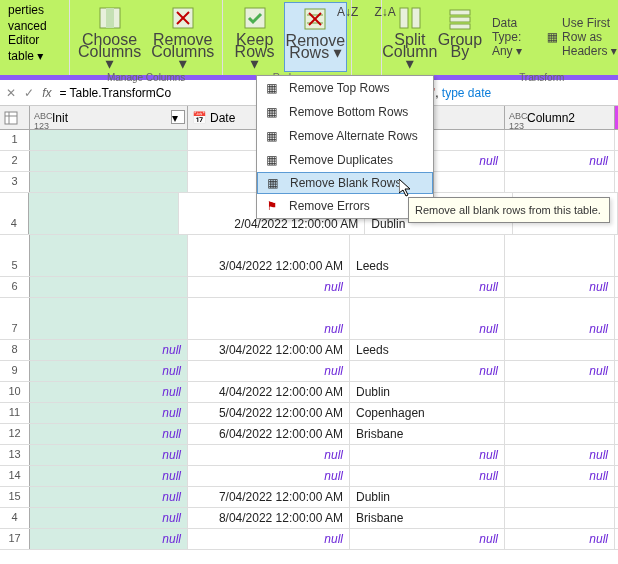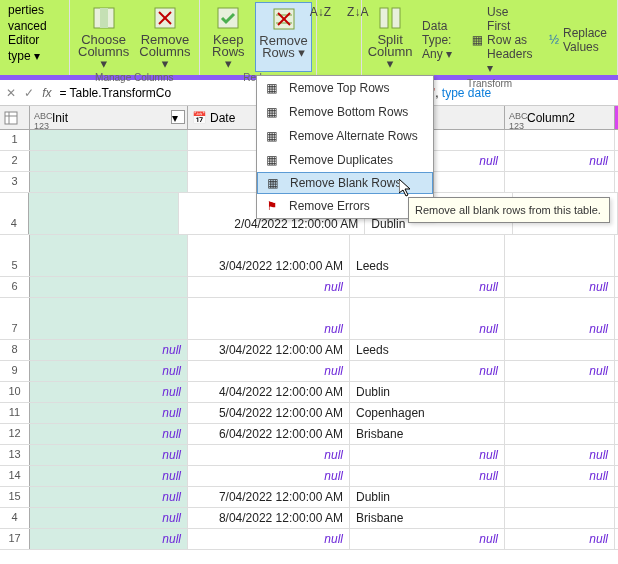--- a/index.html
+++ b/index.html
@@ -3,21 +3,21 @@
 <meta charset="utf-8">
 <style>
   * { box-sizing: border-box; margin: 0; padding: 0; font-family: "Segoe UI", sans-serif; font-size: 12px; }
   body { width: 618px; height: 564px; background: #fff; overflow: hidden; position: relative; }
   .ribbon { display: flex; height: 80px; border-bottom: 5px solid #8b5cf6; background: #bef264; }
   .ribbon-group { display: flex; flex-direction: column; align-items: center; border-right: 1px solid #e0e0e0; padding: 2px 4px; }
   .ribbon-row { display: flex; gap: 2px; }
   .ribbon-btn { display: flex; flex-direction: column; align-items: center; justify-content: flex-start; padding: 2px 4px; cursor: pointer; min-width: 48px; }
   .ribbon-btn.selected { background: #cde6f7; border: 1px solid #5b9bd5; }
   .ribbon-btn .icon { width: 28px; height: 28px; display: flex; align-items: center; justify-content: center; }
-  .ribbon-btn .label { font-size: 13px; text-align: center; line-height: 12px; margin-top: 2px; color: #444; }
+  .ribbon-btn .label { font-size: 16px; text-align: center; line-height: 12px; margin-top: 2px; color: #444; }
   .group-label { font-size: 10px; color: #666; margin-top: auto; }
   .small-btn-col { display: flex; flex-direction: row; gap: 8px; padding: 2px; font-size: 11px; color: #444; }
   .small-btn { display: flex; align-items: center; gap: 4px; padding: 1px 4px; cursor: pointer; }
   .formula-bar { display: flex; align-items: center; height: 26px; border-bottom: 1px solid #ccc; padding: 0 6px; gap: 8px; }
   .formula-bar .fx { font-style: italic; color: #666; }
   .formula-bar .formula { font-family: Consolas, monospace; font-size: 12px; white-space: nowrap; }
   .formula .k-null { color: #0b7dda; }
   .formula .k-str { color: #a31515; }
   .grid { position: relative; }
   .header-row { display: flex; height: 24px; background: #d946ef; border-bottom: 1px solid #aaa; }
@@ -41,21 +41,21 @@
   .cursor { position: absolute; left: 399px; top: 179px; z-index: 30; }
   svg { display: block; }
 </style>
 </head>
 <body>
 
 <div class="ribbon">
   <div class="ribbon-group" style="min-width:70px;align-items:flex-start">
     <div class="small-btn">perties</div>
     <div class="small-btn">vanced Editor</div>
-    <div class="small-btn">type ▾</div>
+    <div class="small-btn">table ▾</div>
   </div>
   <div class="ribbon-group">
     <div class="ribbon-row">
       <div class="ribbon-btn">
         <span class="icon">
             <svg width="28" height="28">
               <rect x="4" y="4" width="20" height="20" fill="#e8f0dc" stroke="#7aa03c"></rect>
               <rect x="10" y="4" width="8" height="20" fill="#c5e0b4"></rect>
             </svg>
           </span>
@@ -113,20 +113,30 @@
   <div class="ribbon-group">
     <div class="ribbon-row">
       <div class="ribbon-btn">
         <span class="icon">
             <svg width="28" height="28">
               <rect x="4" y="4" width="8" height="20" fill="#e8f0dc" stroke="#7aa03c"></rect>
               <rect x="16" y="4" width="8" height="20" fill="#e8f0dc" stroke="#7aa03c"></rect>
             </svg>
           </span>
         <span class="label">Split<br>Column ▾</span>
+      </div>
+      <div class="ribbon-btn">
+        <span class="icon">
+            <svg width="28" height="28">
+              <rect x="4" y="6" width="20" height="5" fill="#e8f0dc" stroke="#7aa03c"></rect>
+              <rect x="4" y="13" width="20" height="5" fill="#e8f0dc" stroke="#7aa03c"></rect>
+              <rect x="4" y="20" width="20" height="5" fill="#e8f0dc" stroke="#7aa03c"></rect>
+            </svg>
+          </span>
+        <span class="label">Group<br>By</span>
       </div>
       <div class="small-btn-col" style="min-width:155px">
         <div class="small-btn">Data Type: Any ▾</div>
         <div class="small-btn">
             <span>▦</span>
             <span>Use First Row as Headers ▾</span>
           </div>
         <div class="small-btn">
             <span style="color:#2e75b6">½</span>
             <span>Replace Values</span>

